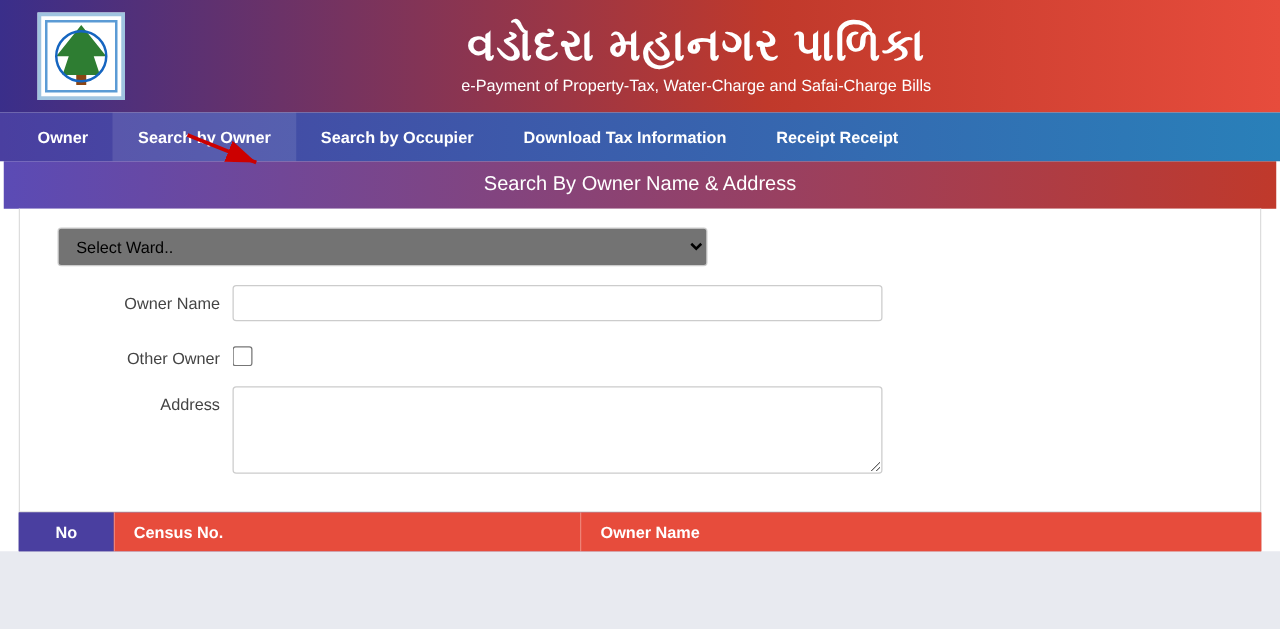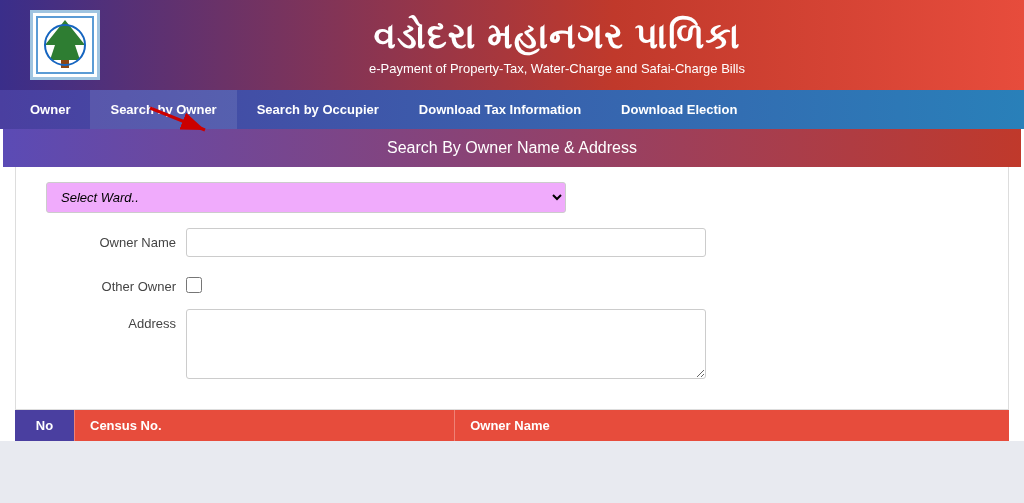--- a/index.html
+++ b/index.html
@@ -125,22 +125,21 @@
       flex: 1;
       padding: 6px 10px;
       border: 1px solid #ccc;
       border-radius: 3px;
       font-size: 13px;
       outline: none;
       max-width: 520px;
     }
     select.form-control {
       appearance: auto;
-      background: #f0abfc;
-      font-style: italic;
+      background: #737373;
     }
     textarea.form-control {
       height: 70px;
       resize: vertical;
     }
     .checkbox-wrapper {
       display: flex;
       align-items: center;
       padding-top: 5px;
     }
@@ -187,21 +186,21 @@
       display: flex;
       margin: 0 15px;
       background: linear-gradient(90deg, #3a2e8a, #c0392b);
     }
     .th-no {
       background: #4a3fa0;
       color: white;
       font-size: 13px;
       font-weight: bold;
       padding: 8px 15px;
-      width: 59px;
+      width: 76px;
       text-align: center;
     }
     .th-census {
       background: #e74c3c;
       color: white;
       font-size: 13px;
       font-weight: bold;
       padding: 8px 15px;
       flex: 1;
       border-left: 1px solid rgba(255,255,255,0.3);
@@ -236,21 +235,21 @@
     <div class="header-title">વડોદરા મહાનગર પાળિકા</div>
     <div class="header-subtitle">e-Payment of Property-Tax, Water-Charge and Safai-Charge Bills</div>
   </div>
 </div>
 
 <div class="navbar">
   <a class="nav-item">Owner</a>
   <a class="nav-item active">Search by Owner</a>
   <a class="nav-item">Search by Occupier</a>
   <a class="nav-item">Download Tax Information</a>
-  <a class="nav-item">Download Election</a>
+  <a class="nav-item">Receipt Receipt</a>
 
   <div class="arrow-annotation">
     <svg width="80" height="40" viewBox="0 0 80 40">
       <defs>
         <marker id="arrowhead" markerWidth="8" markerHeight="6" refX="8" refY="3" orient="auto">
           <polygon points="0 0, 8 3, 0 6" fill="#cc0000"></polygon>
         </marker>
       </defs>
       <line x1="10" y1="10" x2="65" y2="32" stroke="#cc0000" stroke-width="3" marker-end="url(#arrowhead)"></line>
     </svg>

